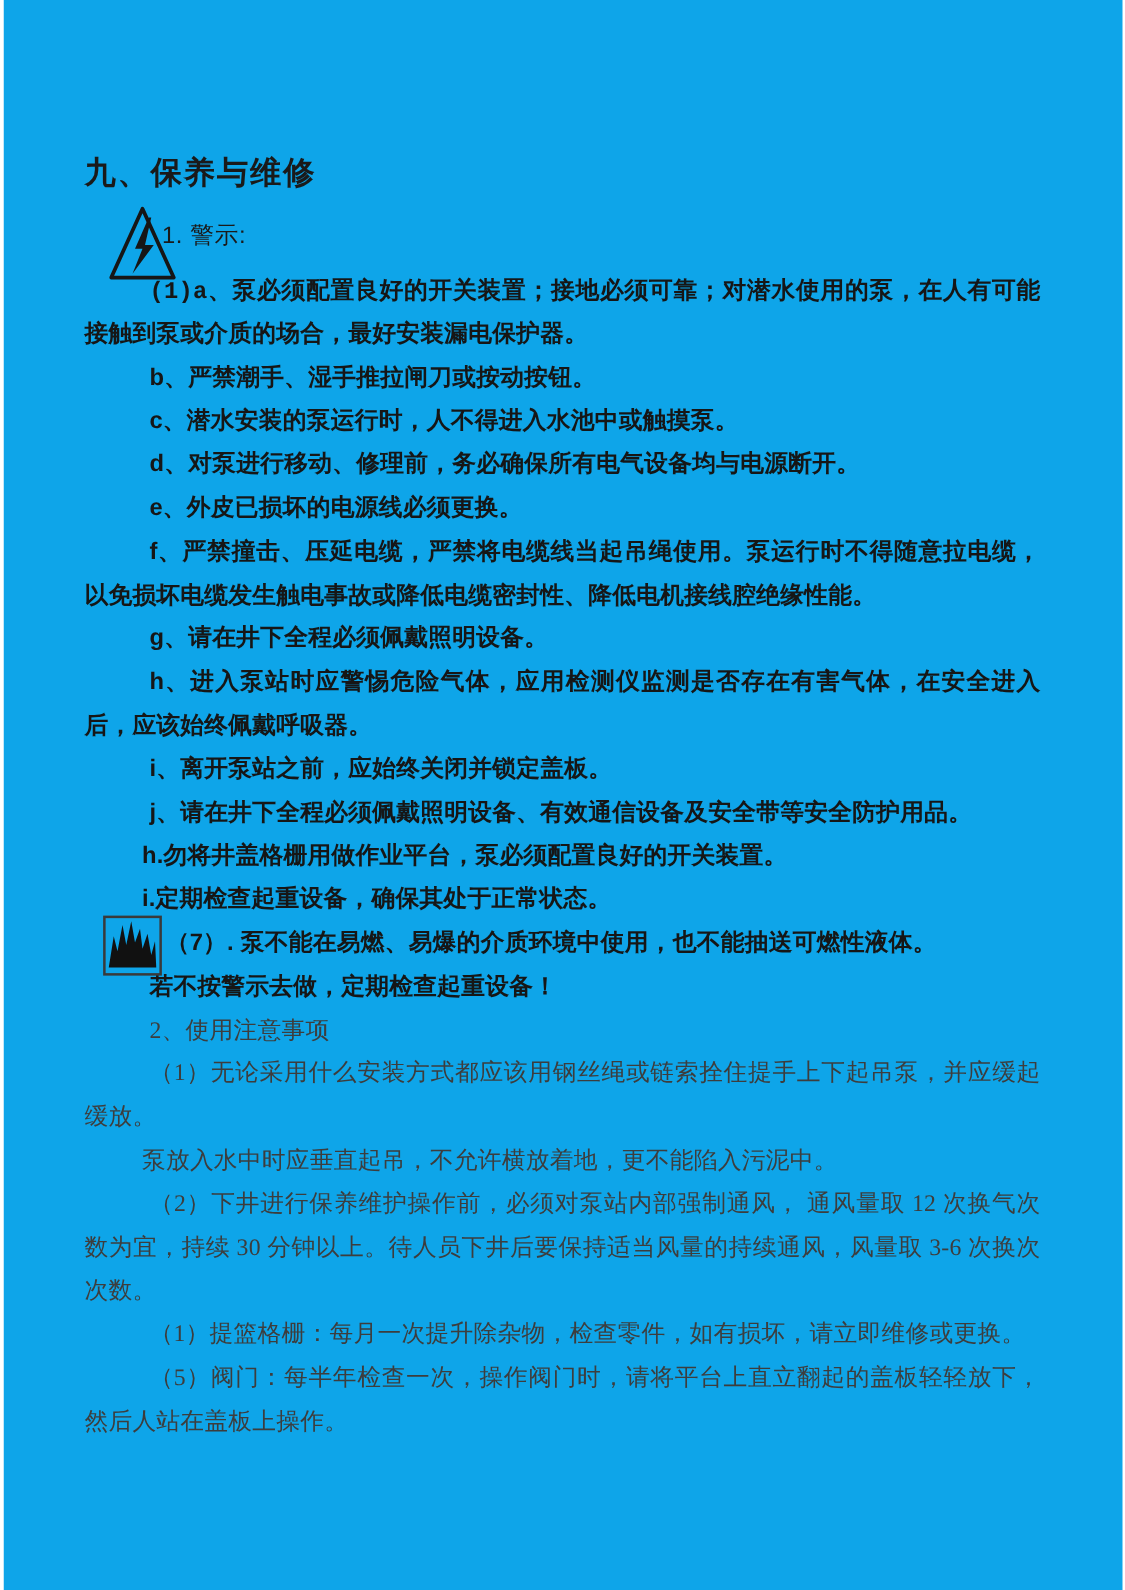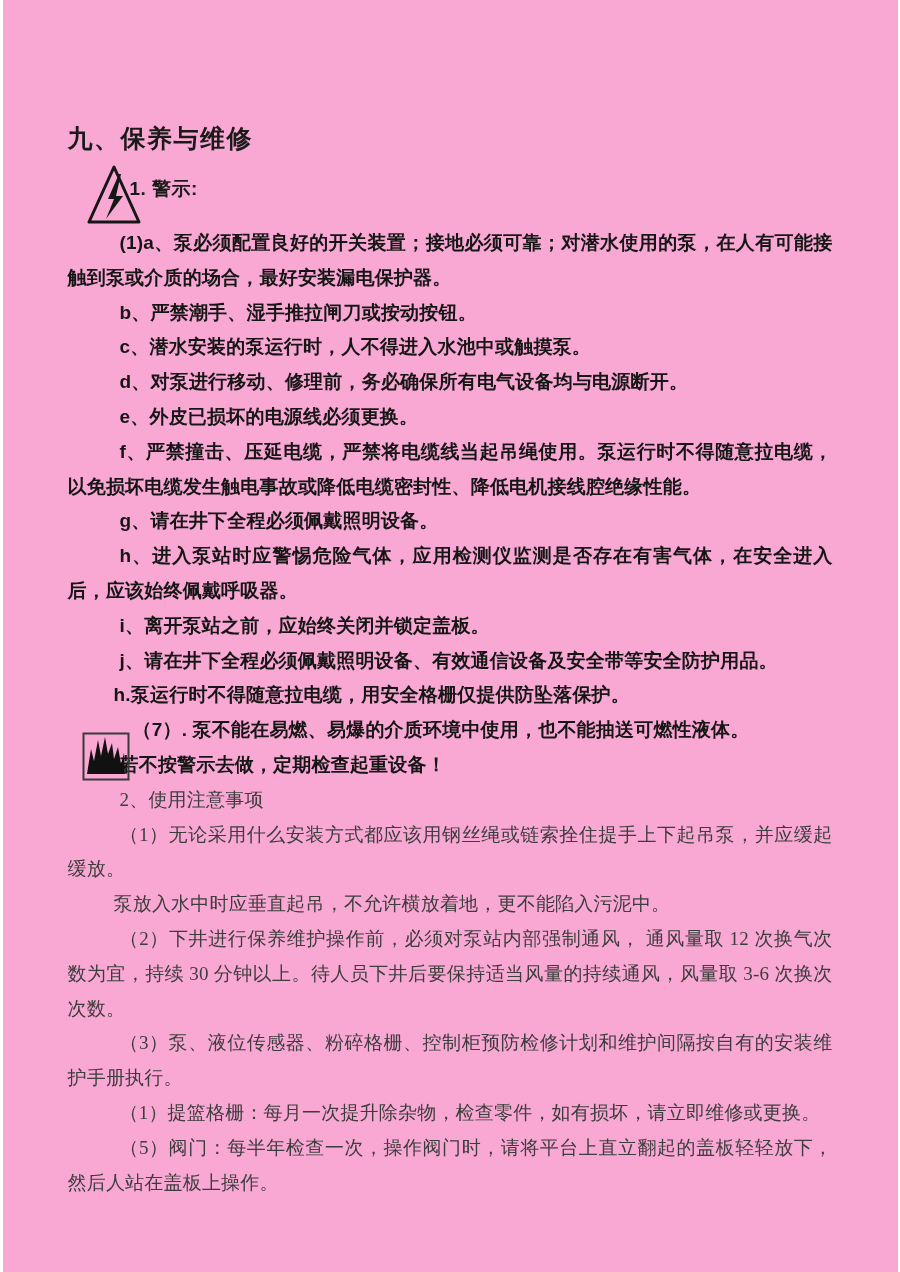--- a/index.html
+++ b/index.html
@@ -1,53 +1,53 @@
 <!DOCTYPE html>
 <html lang="zh"><head>
 <meta charset="utf-8">
 <style>
   html,body { margin:0; padding:0; background:#ffffff; }
   .page {
     position:relative;
     width:895px; height:1272px;
     margin:0 auto;
-    background:#f9a8d4;
+    background:#0ea5e9;
     box-sizing:border-box;
     padding:122px 65px 0 65px;
     font-family:"Liberation Sans","DejaVu Sans",sans-serif;
     color:#1a1a1a;
     overflow:hidden;
   }
   .title {
     font-size:25px;
     font-weight:600;
     letter-spacing:1.5px;
     line-height:32px;
     margin:0;
   }
   .warn-heading {
     margin:20px 0 0 62px;
     font-size:19px;
     line-height:30px;
-    font-weight:bold;
+    font-weight:normal;
     letter-spacing:0.5px;
   }
   p {
     margin:0;
     font-size:19px;
     line-height:34.8px;
     text-align:justify;
     letter-spacing:0.2px;
   }
   .warn  { font-weight:bold; color:#161616; font-family:"Liberation Sans","DejaVu Sans",sans-serif; }
   .usage { font-weight:normal; color:#3d3d3d; font-family:Liberation Serif, serif; }
   .ind  { text-indent:52px; }
   .ind2 { text-indent:46px; }
   .exp-item { text-indent:65px; }
-  .first-body { margin-top:22px; }
+  .first-body { margin-top:12px;font-family:Liberation Mono, monospace; }
   .icon-abs { position:absolute; }
   #lightning-icon { left:84px; top:164px; width:54px; height:62px; }
   #explosion-icon { left:79px; top:732px; width:48px; height:49px; }
 </style>
 </head>
 <body>
 
 <div class="page">
 
   <span class="icon-abs" id="lightning-icon">
@@ -71,27 +71,27 @@
   <p class="warn ind first-body">(1)a、泵必须配置良好的开关装置；接地必须可靠；对潜水使用的泵，在人有可能接触到泵或介质的场合，最好安装漏电保护器。</p>
   <p class="warn ind">b、严禁潮手、湿手推拉闸刀或按动按钮。</p>
   <p class="warn ind">c、潜水安装的泵运行时，人不得进入水池中或触摸泵。</p>
   <p class="warn ind">d、对泵进行移动、修理前，务必确保所有电气设备均与电源断开。</p>
   <p class="warn ind">e、外皮已损坏的电源线必须更换。</p>
   <p class="warn ind">f、严禁撞击、压延电缆，严禁将电缆线当起吊绳使用。泵运行时不得随意拉电缆，以免损坏电缆发生触电事故或降低电缆密封性、降低电机接线腔绝缘性能。</p>
   <p class="warn ind">g、请在井下全程必须佩戴照明设备。</p>
   <p class="warn ind">h、进入泵站时应警惕危险气体，应用检测仪监测是否存在有害气体，在安全进入后，应该始终佩戴呼吸器。</p>
   <p class="warn ind">i、离开泵站之前，应始终关闭并锁定盖板。</p>
   <p class="warn ind">j、请在井下全程必须佩戴照明设备、有效通信设备及安全带等安全防护用品。</p>
-  <p class="warn ind2">h.泵运行时不得随意拉电缆，用安全格栅仅提供防坠落保护。</p>
+  <p class="warn ind2">h.勿将井盖格栅用做作业平台，泵必须配置良好的开关装置。</p>
+  <p class="warn ind2">i.定期检查起重设备，确保其处于正常状态。</p>
 
   <p class="warn exp-item">（7）. 泵不能在易燃、易爆的介质环境中使用，也不能抽送可燃性液体。</p>
   <p class="warn ind">若不按警示去做，定期检查起重设备！</p>
 
   <p class="usage ind">2、使用注意事项</p>
 
   <p class="usage ind">（1）无论采用什么安装方式都应该用钢丝绳或链索拴住提手上下起吊泵，并应缓起缓放。</p>
   <p class="usage ind2">泵放入水中时应垂直起吊，不允许横放着地，更不能陷入污泥中。</p>
   <p class="usage ind">（2）下井进行保养维护操作前，必须对泵站内部强制通风， 通风量取 12 次换气次数为宜，持续 30 分钟以上。待人员下井后要保持适当风量的持续通风，风量取 3-6 次换次次数。</p>
-  <p class="usage ind">（3）泵、液位传感器、粉碎格栅、控制柜预防检修计划和维护间隔按自有的安装维护手册执行。</p>
   <p class="usage ind">（1）提篮格栅：每月一次提升除杂物，检查零件，如有损坏，请立即维修或更换。</p>
   <p class="usage ind">（5）阀门：每半年检查一次，操作阀门时，请将平台上直立翻起的盖板轻轻放下，然后人站在盖板上操作。</p>
 
 </div>
 
 </body></html>

